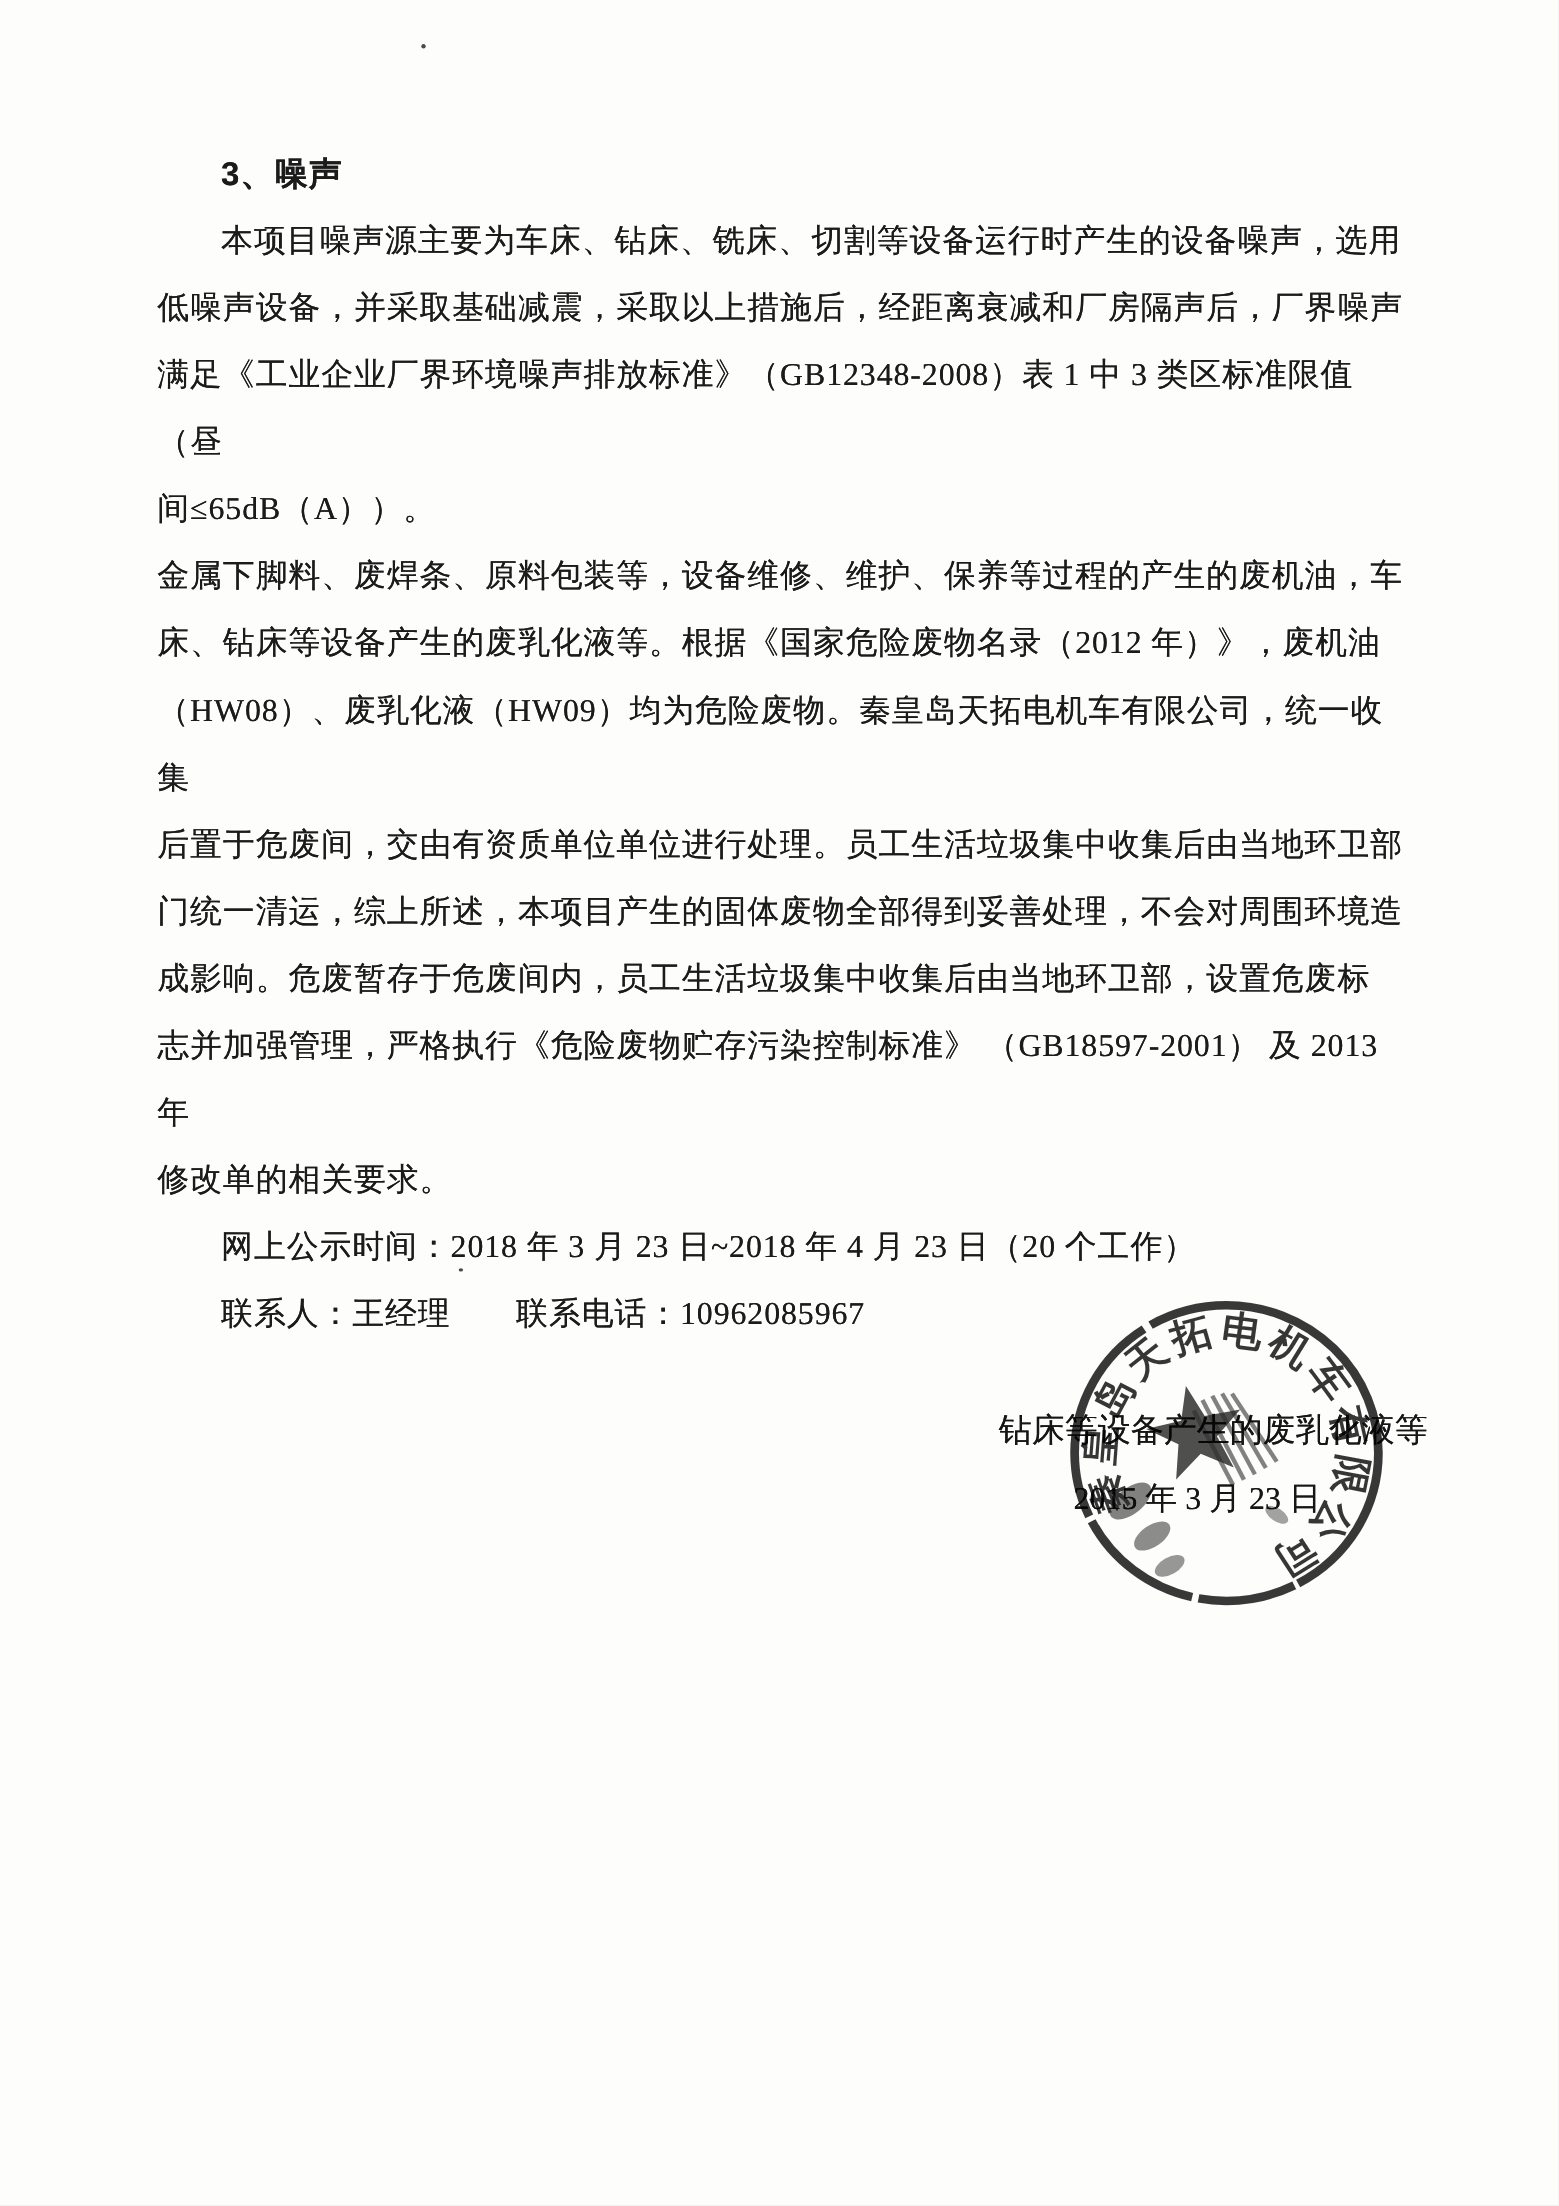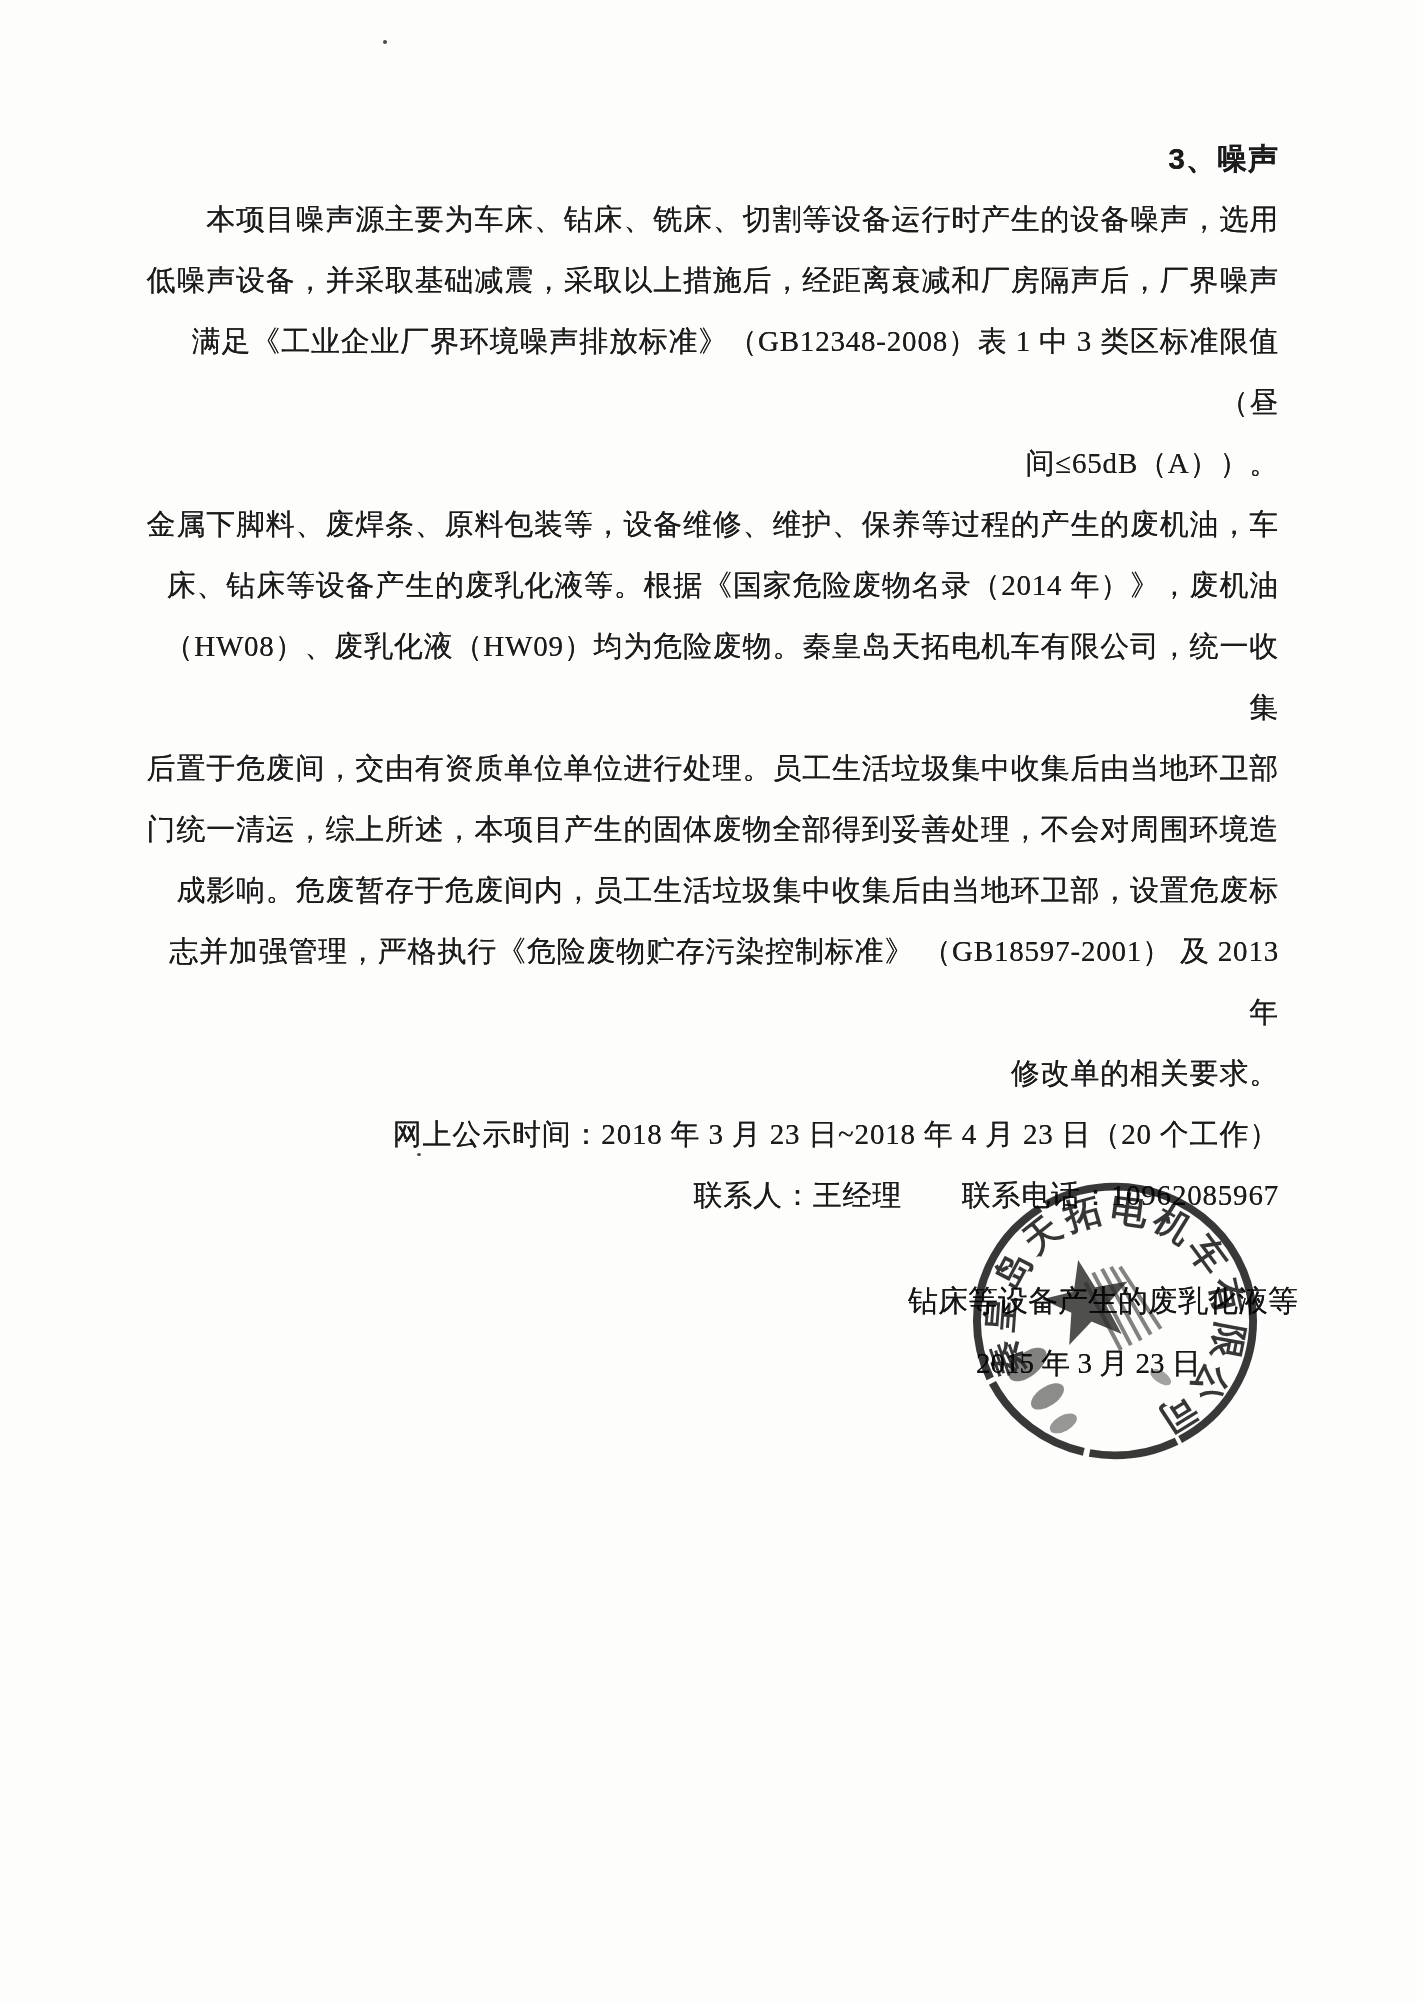--- a/index.html
+++ b/index.html
@@ -17,21 +17,20 @@
   }
   .line{
     display:block;
     font-size:29px;
     line-height:61px;
     letter-spacing:0.8px;
     white-space:pre-wrap;
     color:#1b1b1b;
     
     text-shadow:0 0 0.4px #333;
-    text-align:right;
   }
   .heading{
     font-family:"Liberation Sans","DejaVu Sans",sans-serif;
     font-weight:bold;
     font-size:30px;
     letter-spacing:1px;
   }
   .indent{ text-indent:58px; }
   .company-line{
     position:absolute;left:908px;top:1283px;
@@ -69,21 +68,21 @@
 
     <span class="line heading indent">3、噪声</span>
 
     <span class="line indent">本项目噪声源主要为车床、钻床、铣床、切割等设备运行时产生的设备噪声，选用</span>
     <span class="line">低噪声设备，并采取基础减震，采取以上措施后，经距离衰减和厂房隔声后，厂界噪声</span>
     <span class="line">满足《工业企业厂界环境噪声排放标准》（GB12348-2008）表 1 中 3 类区标准限值（昼</span>
     <span class="line">间≤65dB（A））。</span>
 
 
     <span class="line">金属下脚料、废焊条、原料包装等，设备维修、维护、保养等过程的产生的废机油，车</span>
-    <span class="line">床、钻床等设备产生的废乳化液等。根据《国家危险废物名录（2014 年）》，废机油</span>
+    <span class="line">床、钻床等设备产生的废乳化液等。根据《国家危险废物名录（2012 年）》，废机油</span>
     <span class="line">（HW08）、废乳化液（HW09）均为危险废物。秦皇岛天拓电机车有限公司，统一收集</span>
     <span class="line">后置于危废间，交由有资质单位单位进行处理。员工生活垃圾集中收集后由当地环卫部</span>
     <span class="line">门统一清运，综上所述，本项目产生的固体废物全部得到妥善处理，不会对周围环境造</span>
     <span class="line">成影响。危废暂存于危废间内，员工生活垃圾集中收集后由当地环卫部，设置危废标</span>
     <span class="line">志并加强管理，严格执行《危险废物贮存污染控制标准》 （GB18597-2001） 及 2013 年</span>
     <span class="line">修改单的相关要求。</span>
 
     <span class="line indent">网上公示时间：2018 年 3 月 23 日~2018 年 4 月 23 日（20 个工作）</span>
     <span class="line indent">联系人：王经理　　联系电话：10962085967</span>
   </div>

